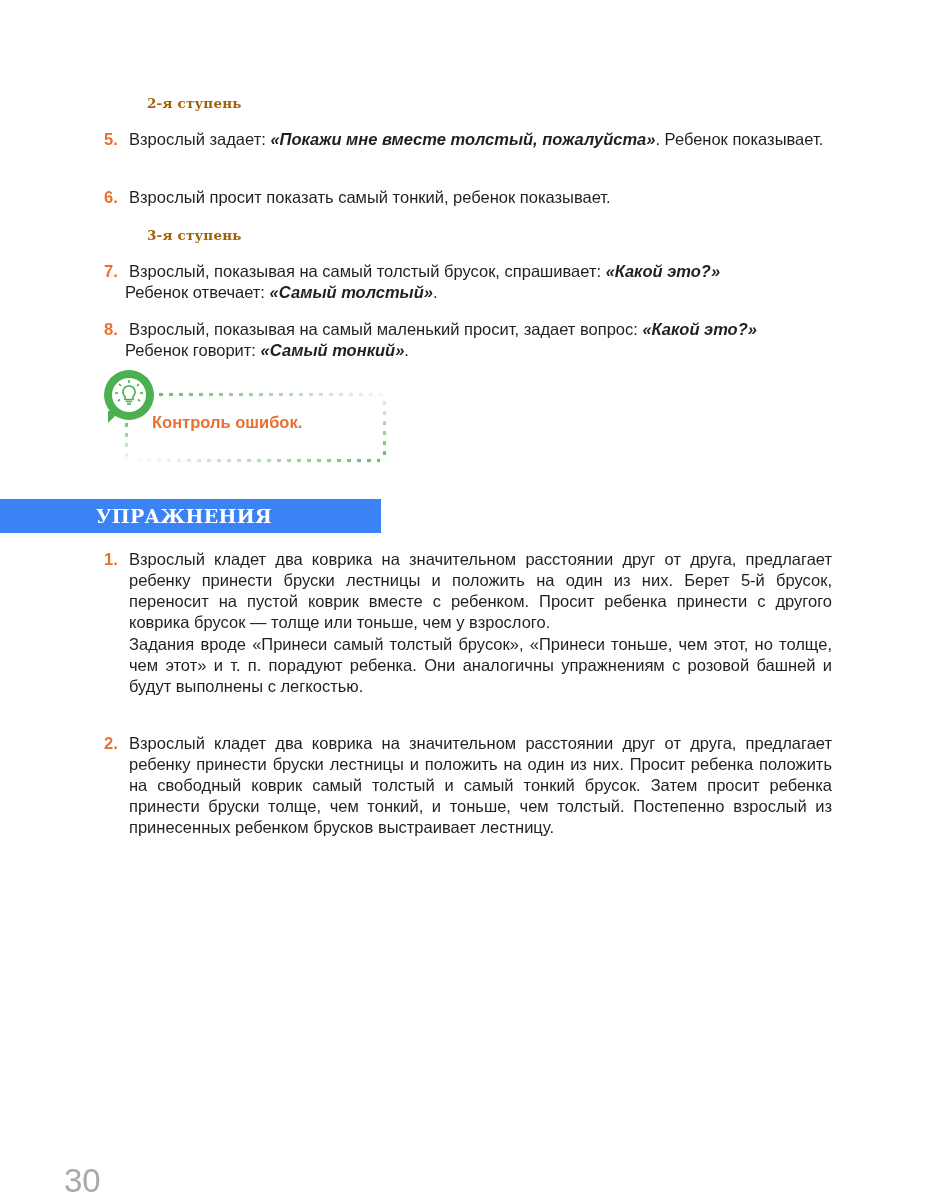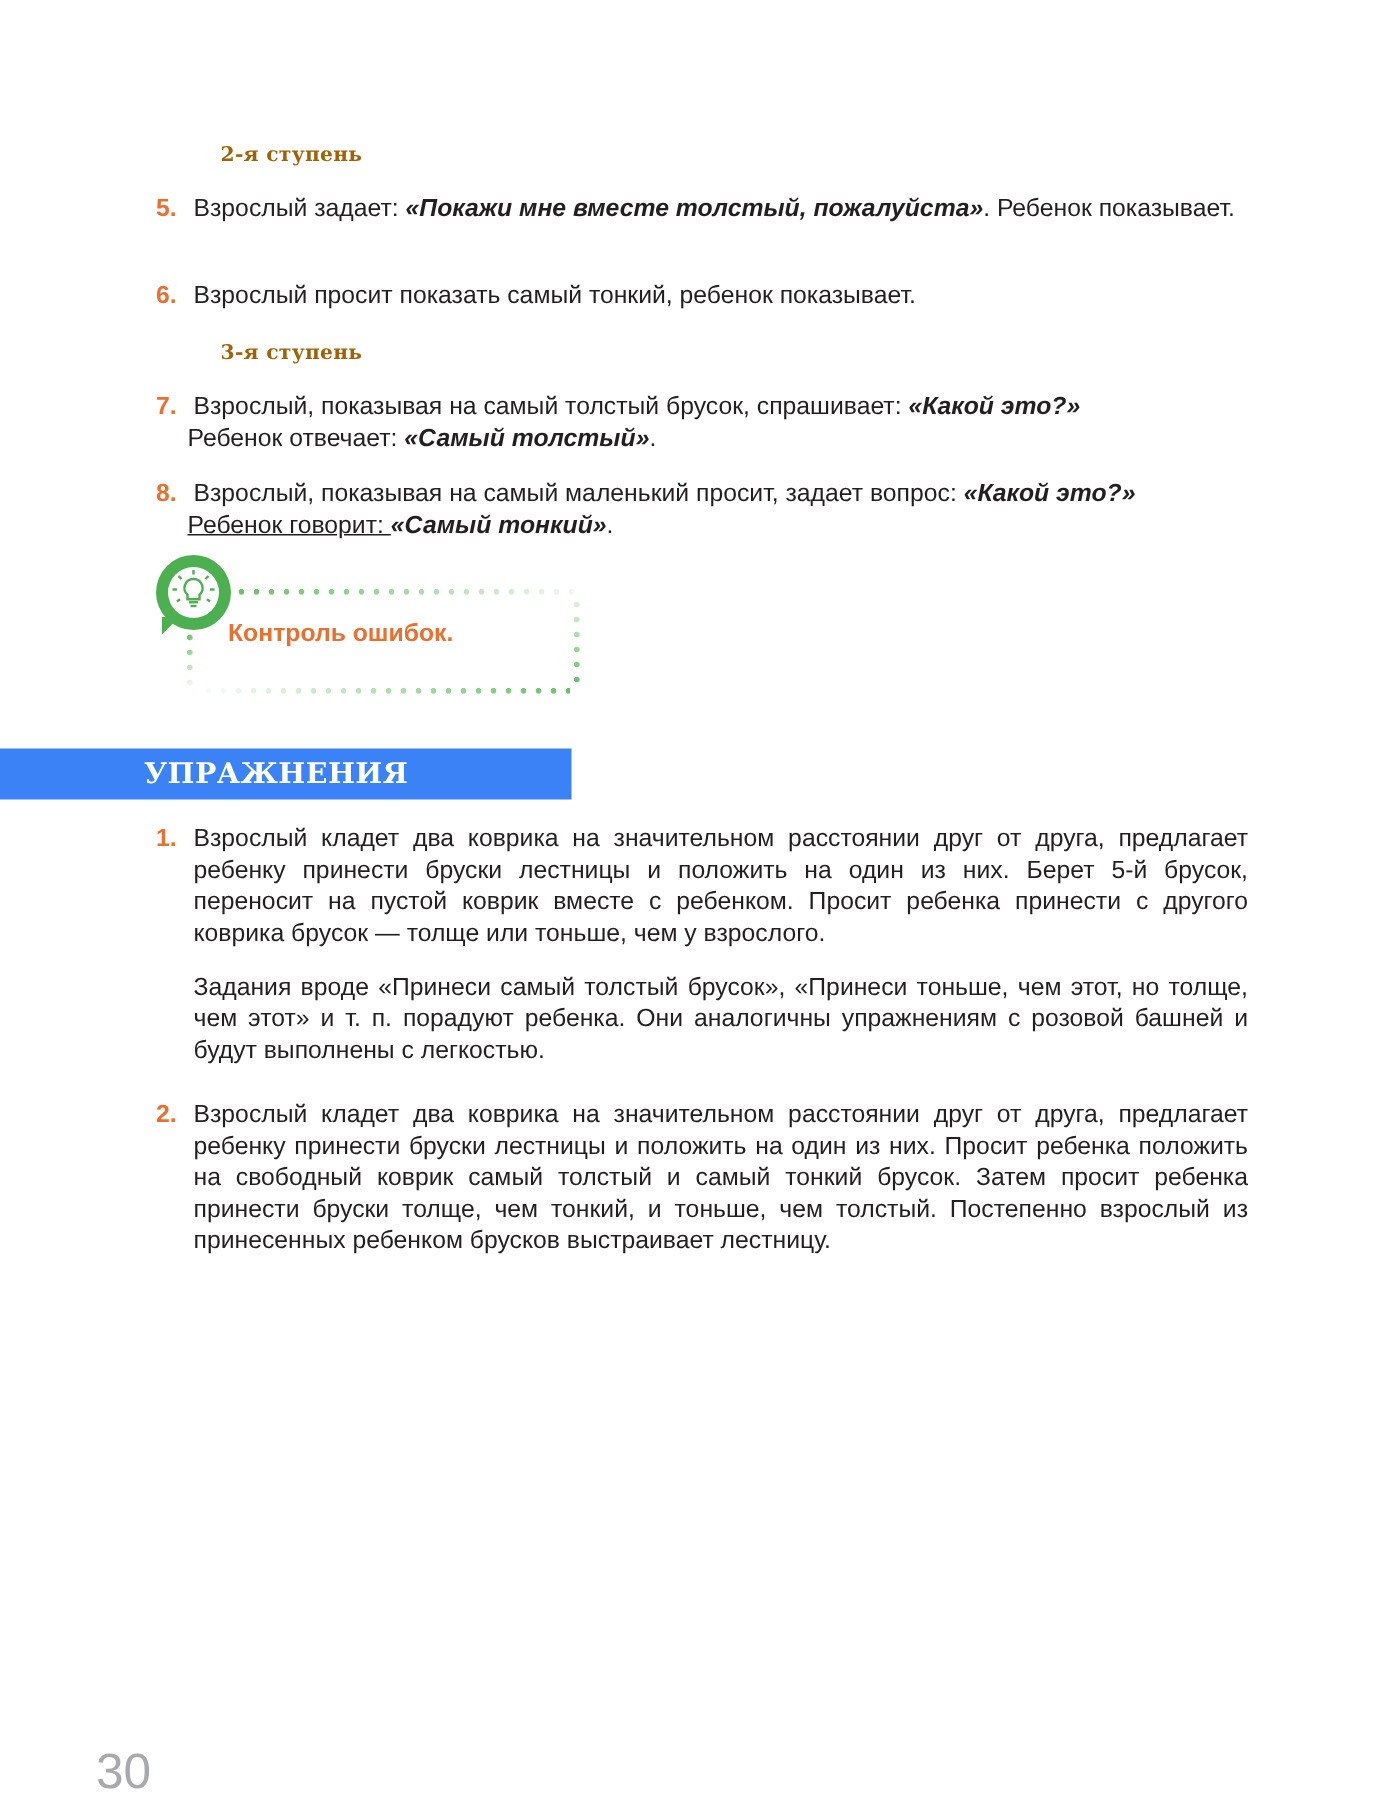--- a/index.html
+++ b/index.html
@@ -16,21 +16,21 @@
     .item {
       position: absolute; left: 104px; width: 728px;
       font-size: 16.5px; line-height: 21px; color: #231f20;
     }
     .item .num {
       position: absolute; left: 0; top: 0; color: #e87030; font-weight: bold;
     }
     .item .body { margin-left: 25px; }
     .item .body.justify { text-align: justify; text-align-last: left; }
     .item .em { font-weight: bold; font-style: italic; }
-    .para { margin-top: 15px; }
+    .para { margin-top: 1px; }
 
     .tip {
       position: absolute; left: 104px; top: 370px; width: 285px; height: 100px;
     }
     .tip .icon-circle {
       position: absolute; left: 0; top: 0; width: 50px; height: 50px; border-radius: 50%;
       background: #4caf50; z-index: 2;
     }
     .tip .icon-circle::after {
       content: ""; position: absolute; left: 4px; bottom: -3px; width: 12px; height: 12px;
@@ -93,21 +93,21 @@
 
 <div class="stage-heading" style="top:227px;">3-я ступень</div>
 
 <div class="item" style="top:261px;">
   <span class="num">7.</span>
   <div class="body"><span>Взрослый, показывая на самый толстый брусок, спрашивает: </span><span class="em">«Какой это?»</span><br><span style="margin-left:-4px;"> Ребенок отвечает: </span><span class="em">«Самый толстый»</span><span>.</span></div>
 </div>
 
 <div class="item" style="top:319px;">
   <span class="num">8.</span>
-  <div class="body"><span>Взрослый, показывая на самый маленький просит, задает вопрос: </span><span class="em">«Какой это?»</span><br><span style="margin-left:-4px;text-decoration:underline;"> Ребенок говорит: </span><span class="em">«Самый тонкий»</span><span>.</span></div>
+  <div class="body"><span>Взрослый, показывая на самый маленький просит, задает вопрос: </span><span class="em">«Какой это?»</span><br><span style="margin-left:-4px;"> Ребенок говорит: </span><span class="em">«Самый тонкий»</span><span>.</span></div>
 </div>
 
 <div class="tip">
   <div class="dots-h top"></div>
   <div class="dots-v right"></div>
   <div class="dots-h bottom"></div>
   <div class="dots-v left"></div>
   <div class="icon-circle">
     <svg width="50" height="50" viewBox="0 0 50 50" style="position:absolute;left:0;top:0;">
       <circle cx="25" cy="25" r="17" fill="#ffffff"></circle>

